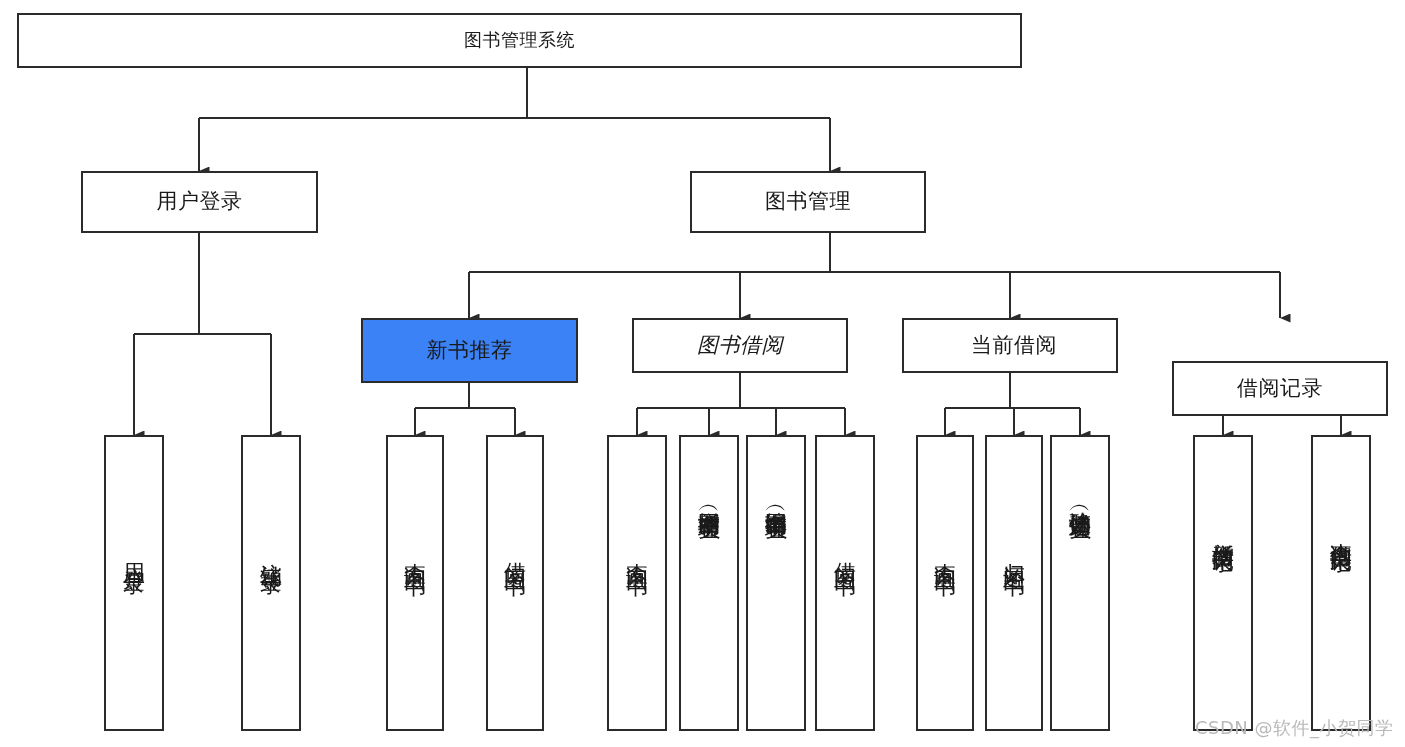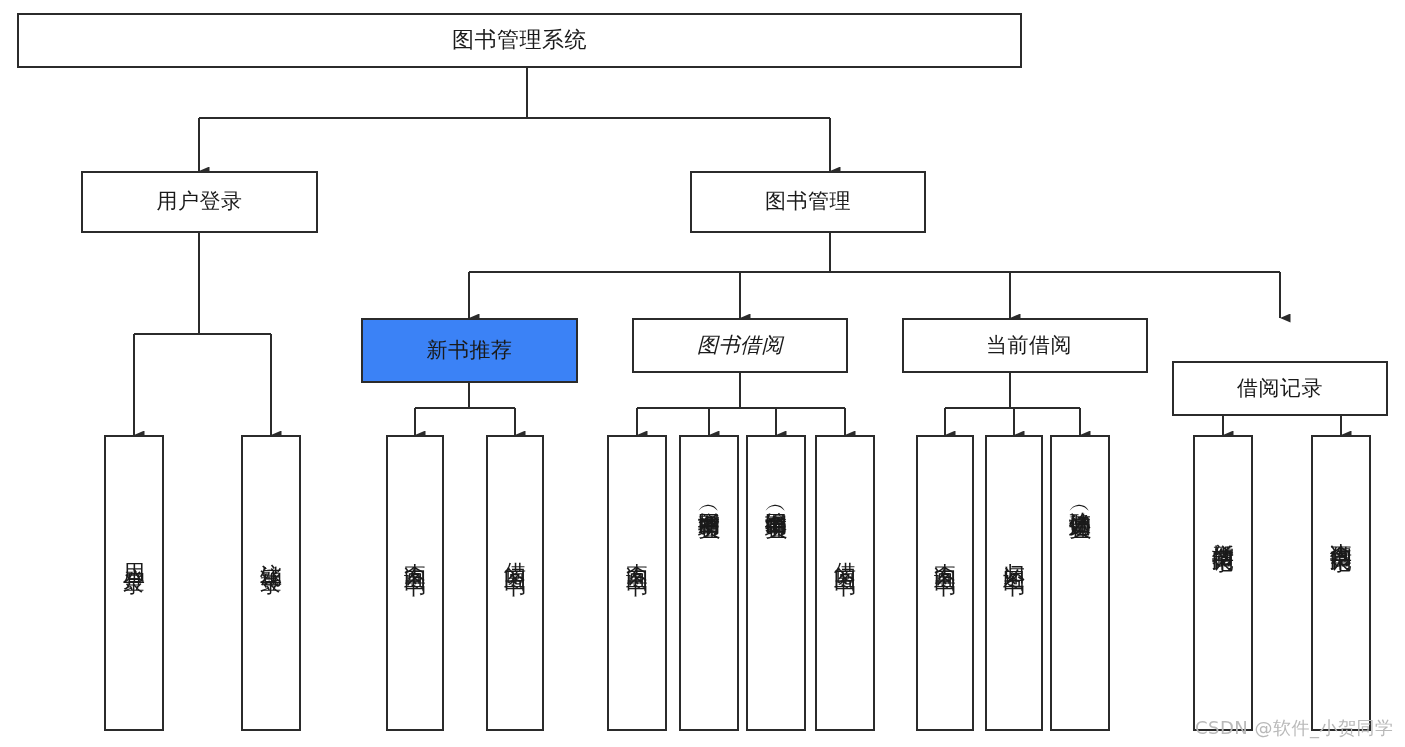--- a/index.html
+++ b/index.html
@@ -39,21 +39,21 @@
   .node-label {
     color: #1a1a1a;
     line-height: 1.12;
     white-space: nowrap;
   }
   .node-box.horiz .node-label {
     font-size: 21px;
     letter-spacing: 0.5px;
   }
   .node-box.root .node-label {
-    font-size: 22px;
+    font-size: 18px;
     letter-spacing: 0.5px;
   }
   .node-box.vert {
     align-items: flex-start;
     justify-content: center;
   }
   .node-box.vert .node-label {
     writing-mode: vertical-rl;
     text-orientation: upright;
     font-size: 22px;
@@ -128,21 +128,21 @@
       </div>
       <div class="node-box horiz level2" style="left: 690px; top: 171px; width: 236px; height: 62px; border-color: rgb(43, 43, 43); background: rgb(255, 255, 255);">
         <span class="node-label" style="color: rgb(26, 26, 26);">图书管理</span>
       </div>
       <div class="node-box horiz level3" style="left: 361px; top: 318px; width: 217px; height: 65px; border-color: rgb(43, 43, 43); background: #3b82f6;">
         <span class="node-label" style="color: rgb(26, 26, 26);">新书推荐</span>
       </div>
       <div class="node-box horiz level3" style="left: 632px; top: 318px; width: 216px; height: 55px; border-color: rgb(43, 43, 43); background: rgb(255, 255, 255); font-style: italic;">
         <span class="node-label" style="color: rgb(26, 26, 26);">图书借阅</span>
       </div>
-      <div class="node-box horiz level3" style="left: 902px; top: 318px; width: 246px; height: 55px; border-color: rgb(43, 43, 43); background: rgb(255, 255, 255); padding-left: 8px;">
+      <div class="node-box horiz level3" style="left: 902px; top: 318px; width: 216px; height: 55px; border-color: rgb(43, 43, 43); background: rgb(255, 255, 255); padding-left: 8px;">
         <span class="node-label" style="color: rgb(26, 26, 26);">当前借阅</span>
       </div>
       <div class="node-box horiz level3" style="left: 1172px; top: 318px; width: 216px; height: 55px; border-color: rgb(43, 43, 43); background: rgb(255, 255, 255); margin-top: 43px;">
         <span class="node-label" style="color: rgb(26, 26, 26);">借阅记录</span>
       </div>
       <div class="node-box vert leaf" style="left: 104px; top: 435px; width: 60px; height: 296px; border-color: rgb(43, 43, 43); background: rgb(255, 255, 255);">
         <span class="node-label" style="color: rgb(26, 26, 26); letter-spacing: 4px; margin-top: 108px;">用户登录</span>
       </div>
       <div class="node-box vert leaf" style="left: 241px; top: 435px; width: 60px; height: 296px; border-color: rgb(43, 43, 43); background: rgb(255, 255, 255);">
         <span class="node-label" style="color: rgb(26, 26, 26); letter-spacing: 4px; margin-top: 108px;">注销登录</span>

